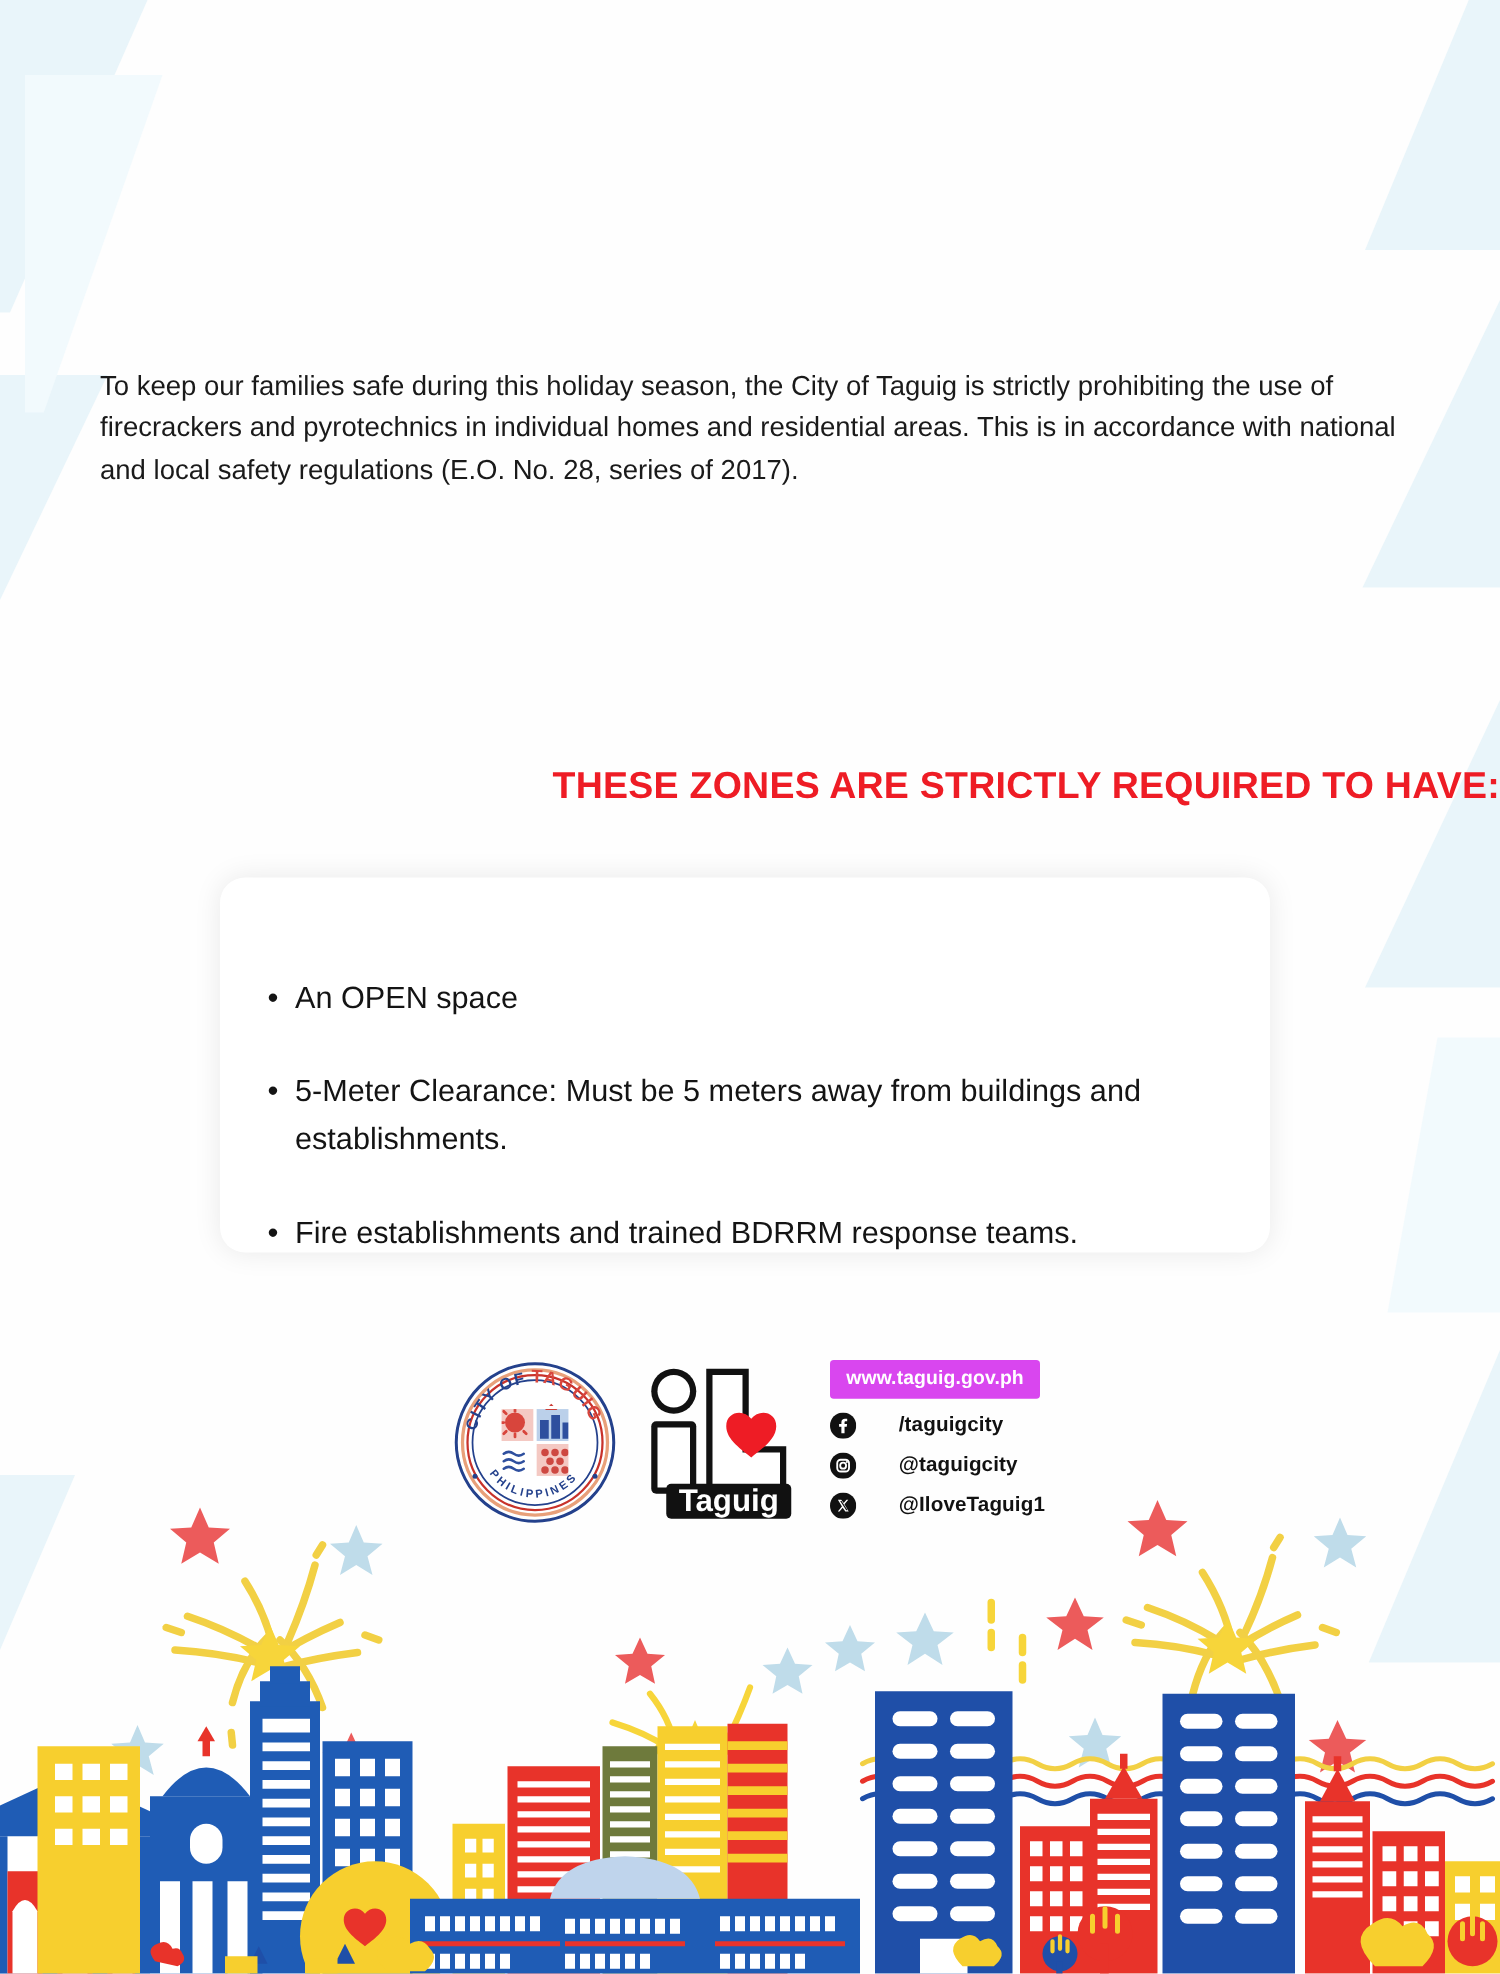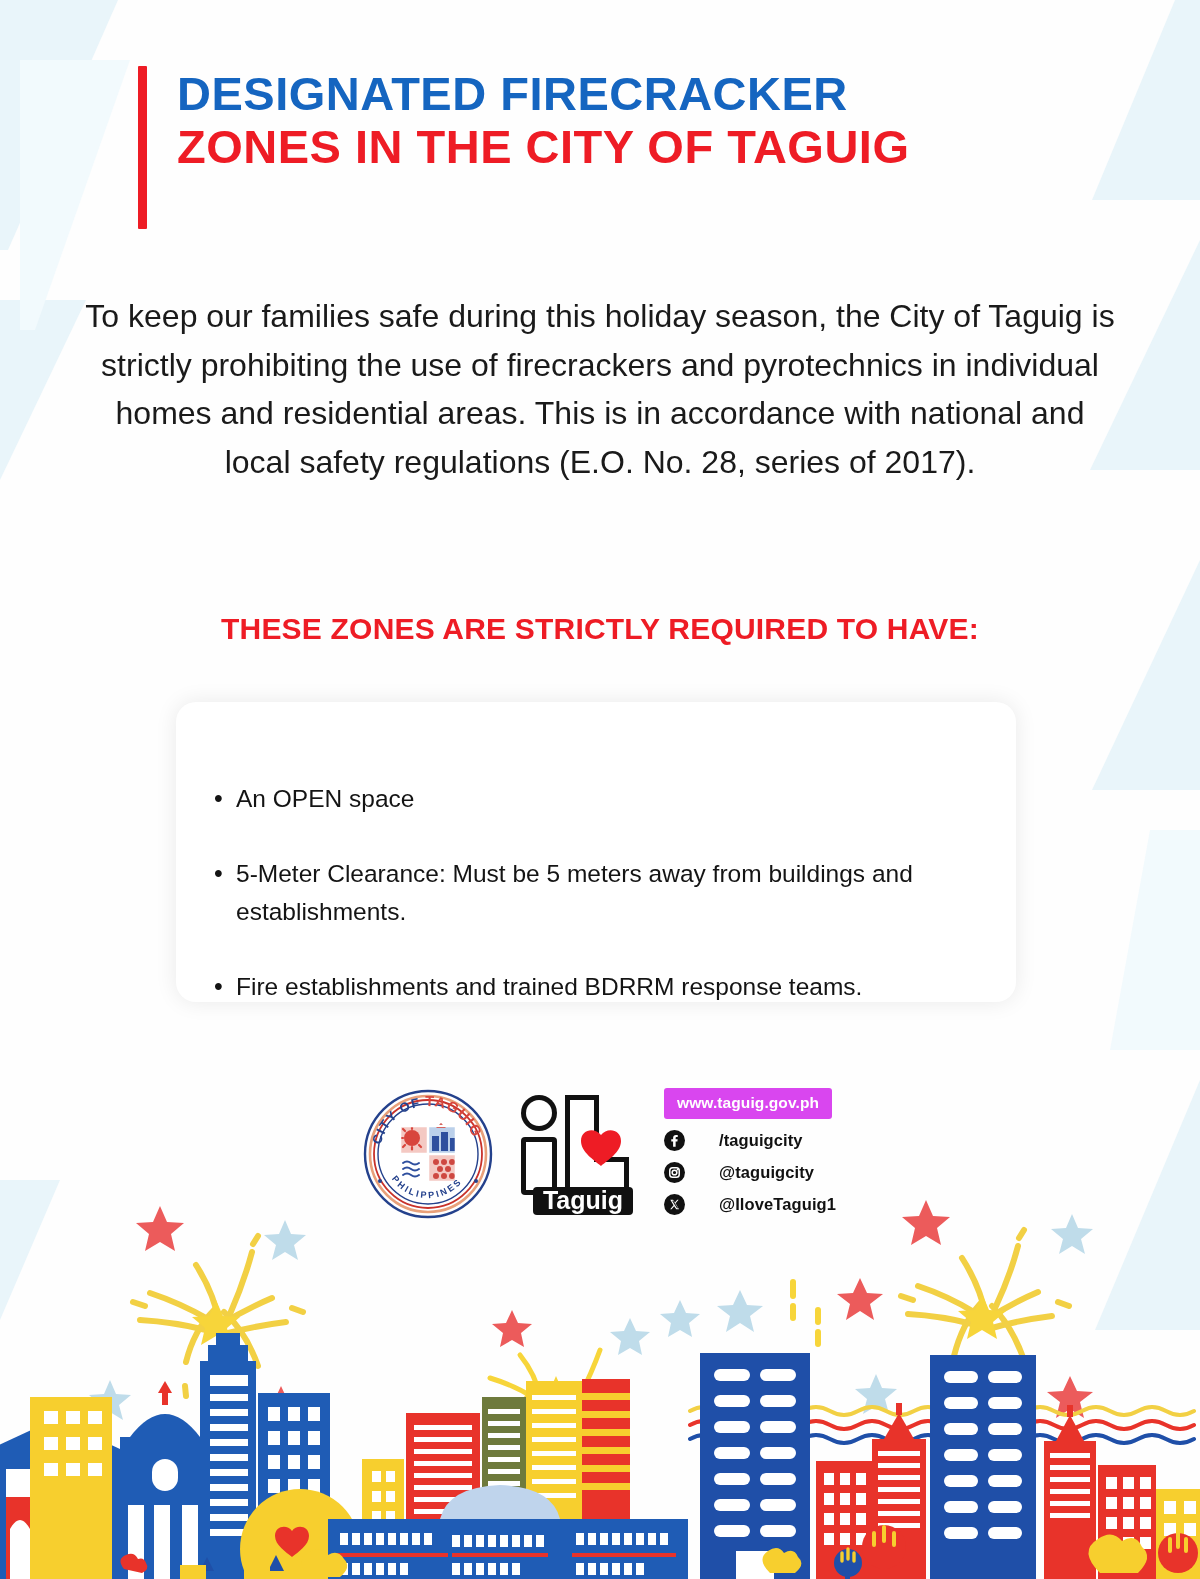--- a/index.html
+++ b/index.html
@@ -16,26 +16,26 @@
   .bg-wm{position:absolute;inset:0;z-index:0;pointer-events:none;}
 
   
   .headline-wrap{position:absolute;left:138px;top:66px;display:flex;align-items:stretch;z-index:5;}
   .accent-bar{width:9px;background:#EE1C25;border-radius:1px;margin-right:30px;height:163px;}
   .headline{padding-top:2px;}
   .h-line1{font-size:47px;font-weight:bold;color:#1565C0;letter-spacing:.5px;line-height:1.12;white-space:nowrap;}
   .h-line2{font-size:47px;font-weight:bold;color:#EE1C25;letter-spacing:.5px;line-height:1.12;white-space:nowrap;}
 
   
-  .para{position:absolute;z-index:5;text-align:center;color:#1a1a1a;font-size:32px;line-height:1.52;width:1040px;left:80px;}
+  .para{position:absolute;z-index:5;text-align:left;color:#1a1a1a;font-size:22px;line-height:1.52;width:1040px;left:80px;}
   .para1{top:292px;}
   .para2{top:486px;width:940px;left:130px;}
 
   
-  .subhead{position:absolute;z-index:5;top:612px;left:0;width:1200px;text-align:center;
+  .subhead{position:absolute;z-index:5;top:612px;left:0;width:1200px;text-align:right;
            color:#EE1C25;font-size:30px;font-weight:bold;letter-spacing:.2px;}
 
   
   .card{position:absolute;z-index:5;left:176px;top:702px;width:840px;height:300px;
         background:#ffffff;border-radius:20px;box-shadow:0 0 22px rgba(0,0,0,.085);
         box-sizing:border-box;padding:42px 40px 30px 36px;}
   .card ul{margin:0;padding:0;list-style:none;}
   .card li{position:relative;padding-left:24px;font-size:24.5px;line-height:1.58;color:#141414;margin-bottom:2px;margin-top:36px;}
   .card li::before{content:"•";position:absolute;left:2px;top:-1px;font-size:25px;color:#141414;}
 
@@ -70,27 +70,20 @@
       <polygon points="1200,560 1200,790 1092,790 1200,560"></polygon>
       <polygon points="1200,1080 1200,1330 1095,1330 1200,1080"></polygon>
       <polygon points="0,1180 60,1180 0,1320"></polygon>
     </g>
     <g fill="#F2FAFD">
       <polygon points="20,60 130,60 35,330 20,330"></polygon>
       <polygon points="1150,830 1200,830 1200,1050 1110,1050"></polygon>
     </g>
   </svg>
 
-  <div class="headline-wrap">
-    <div class="accent-bar"></div>
-    <div class="headline">
-      <div class="h-line1">DESIGNATED FIRECRACKER</div>
-      <div class="h-line2">ZONES IN THE CITY OF TAGUIG</div>
-    </div>
-  </div>
 
   <div class="para para1">To keep our families safe during this holiday season, the City of Taguig is strictly prohibiting the use of firecrackers and pyrotechnics in individual homes and residential areas. This is in accordance with national and local safety regulations (E.O. No. 28, series of 2017).</div>
 
   <div class="subhead">THESE ZONES ARE STRICTLY REQUIRED TO HAVE:</div>
 
   <div class="card">
     <ul>
       <li>An OPEN space</li>
       <li>5-Meter Clearance: Must be 5 meters away from buildings and establishments.</li>
       <li>Fire establishments and trained BDRRM response teams.</li>

